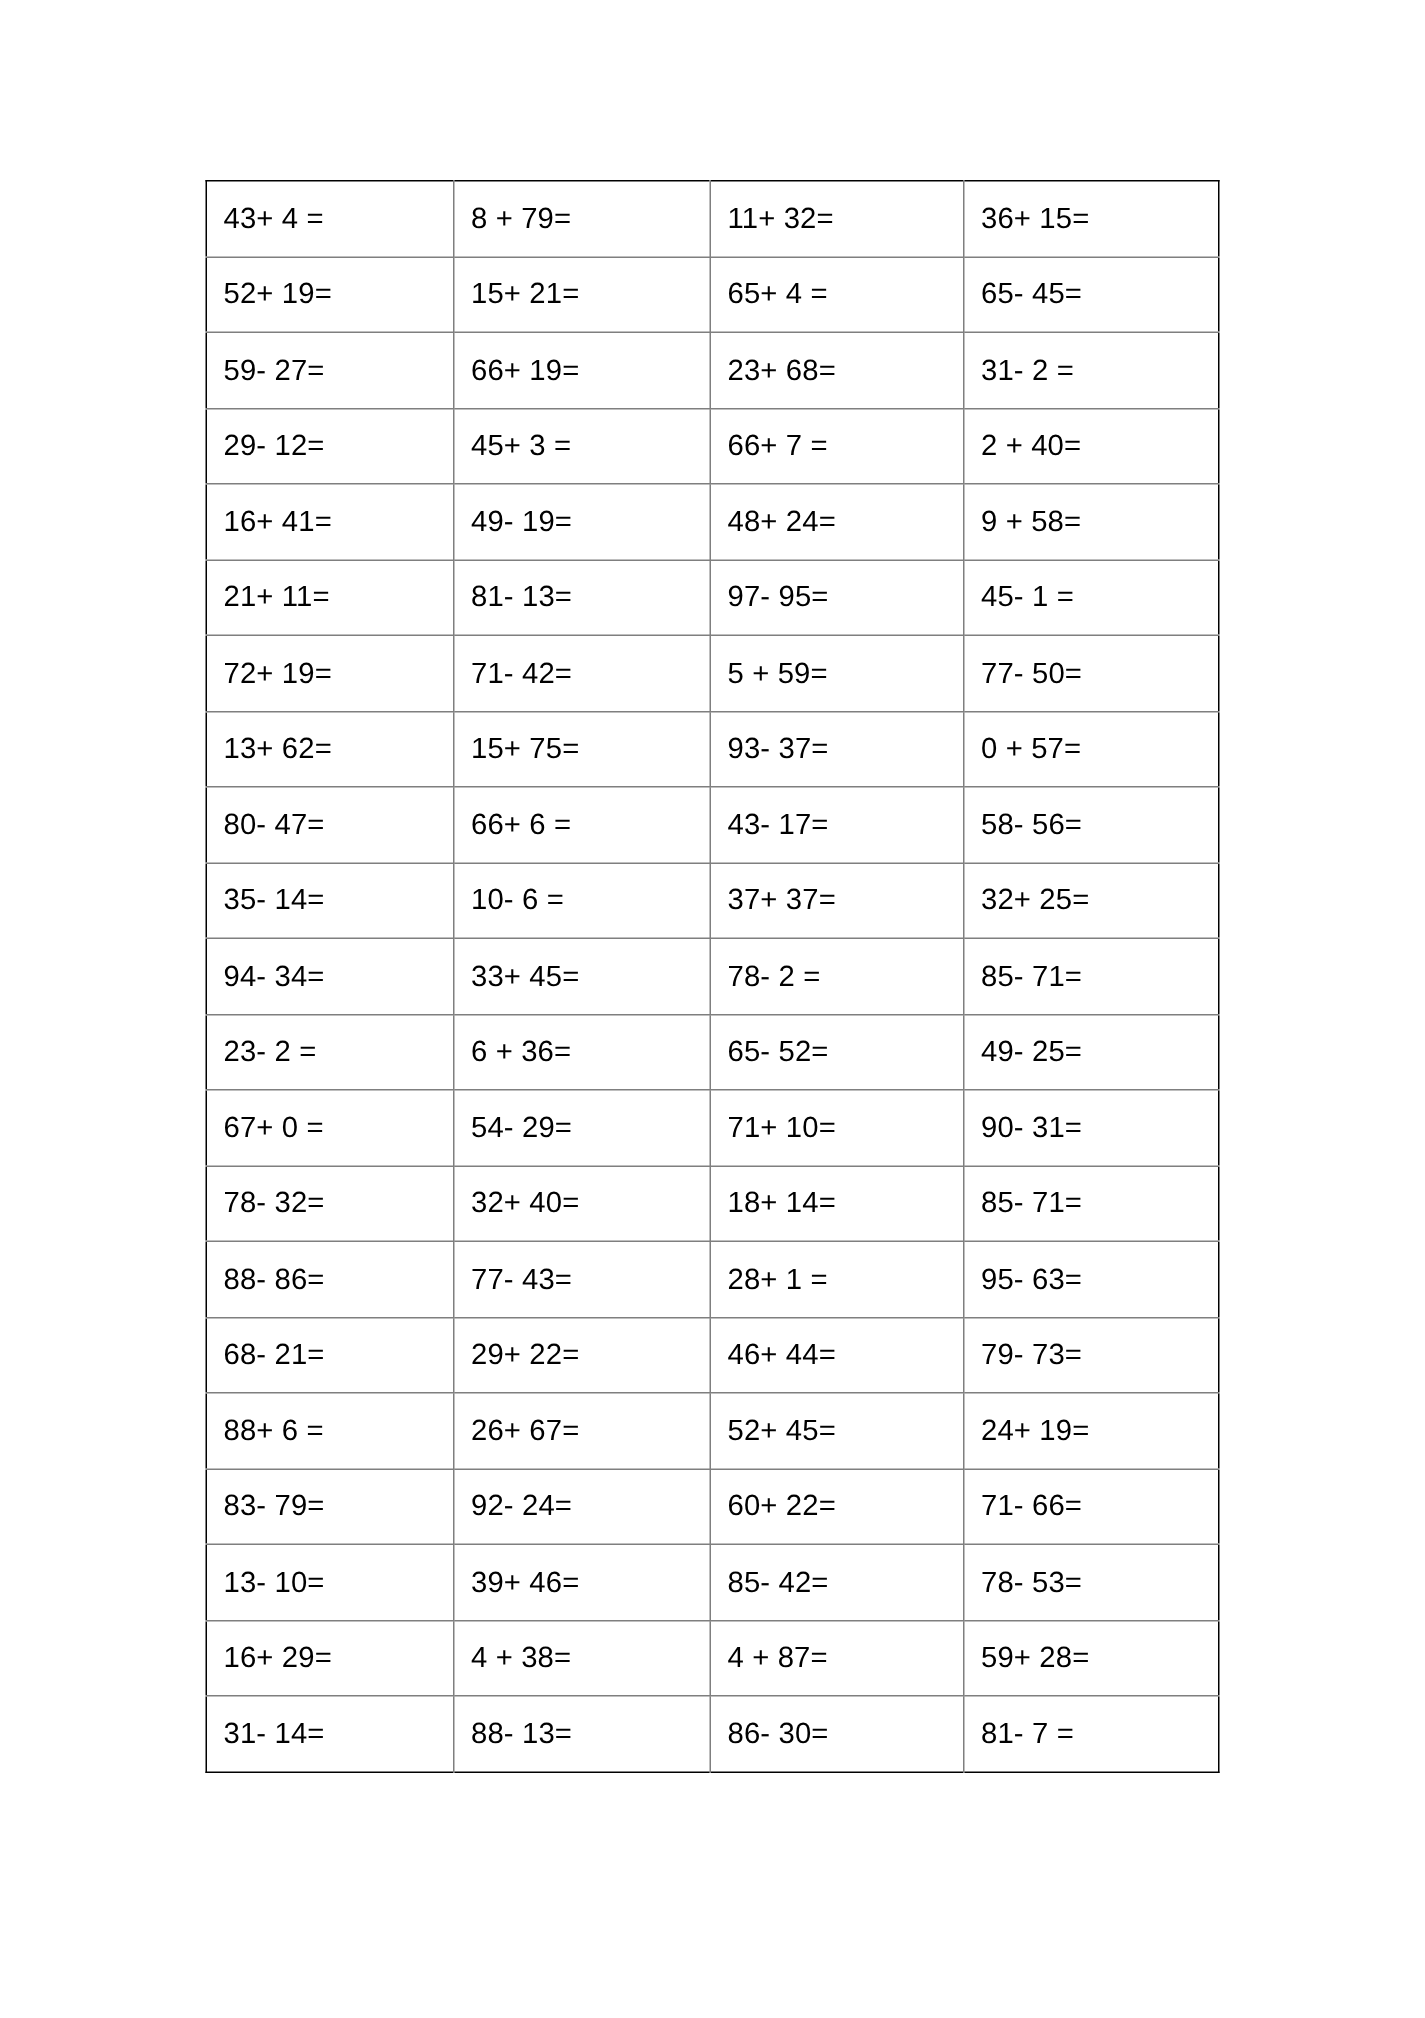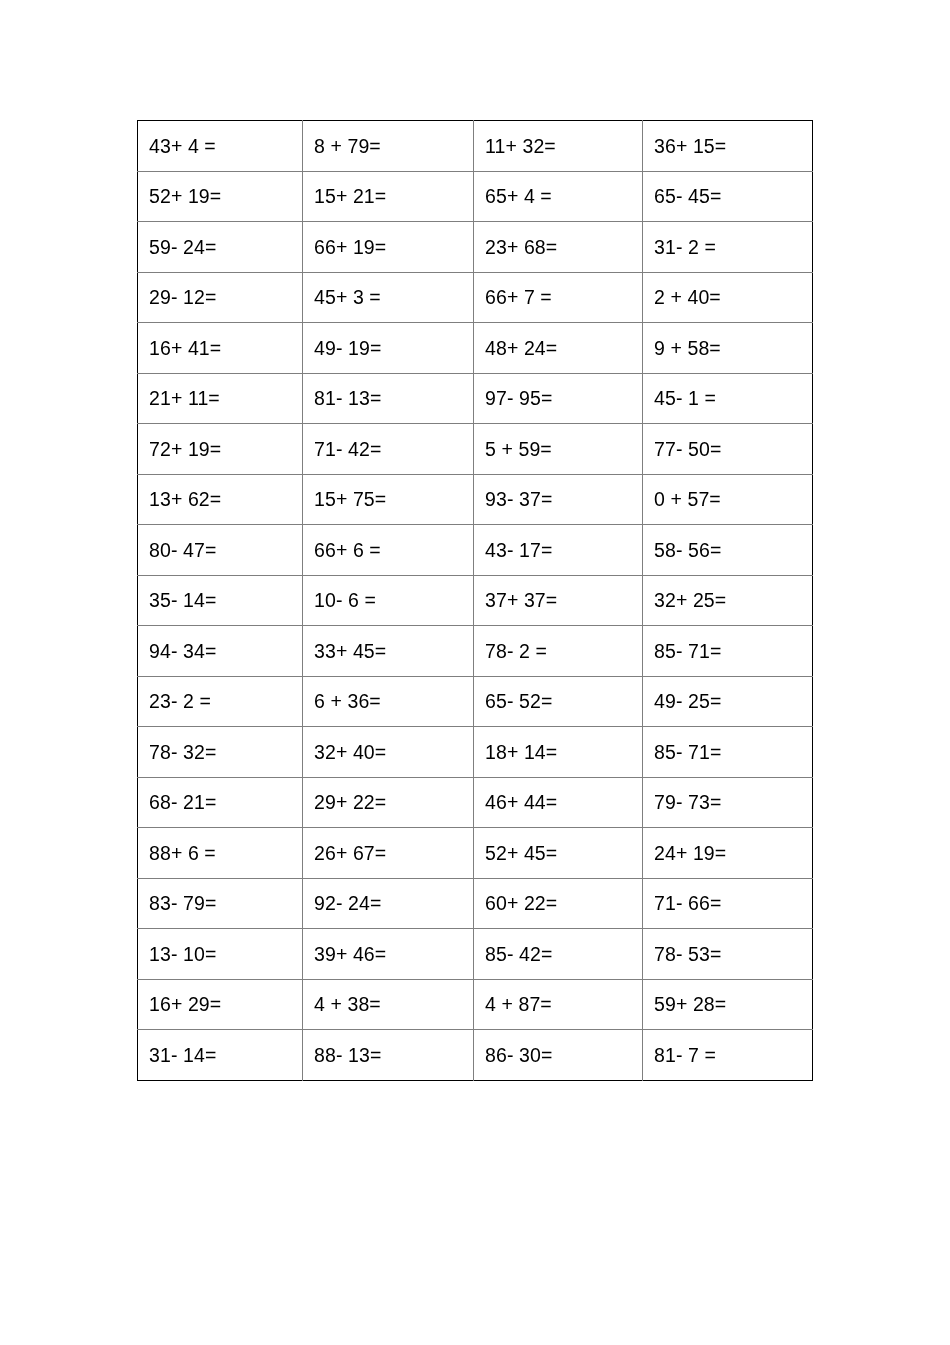--- a/index.html
+++ b/index.html
@@ -77,21 +77,21 @@
           <td>11+ 32=</td>
           <td>36+ 15=</td>
         </tr>
         <tr>
           <td>52+ 19=</td>
           <td>15+ 21=</td>
           <td>65+ 4 =</td>
           <td>65- 45=</td>
         </tr>
         <tr>
-          <td>59- 24=</td>
+          <td>59- 27=</td>
           <td>66+ 19=</td>
           <td>23+ 68=</td>
           <td>31- 2 =</td>
         </tr>
         <tr>
           <td>29- 12=</td>
           <td>45+ 3 =</td>
           <td>66+ 7 =</td>
           <td>2 + 40=</td>
         </tr>
@@ -137,24 +137,36 @@
           <td>78- 2 =</td>
           <td>85- 71=</td>
         </tr>
         <tr>
           <td>23- 2 =</td>
           <td>6 + 36=</td>
           <td>65- 52=</td>
           <td>49- 25=</td>
         </tr>
         <tr>
+          <td>67+ 0 =</td>
+          <td>54- 29=</td>
+          <td>71+ 10=</td>
+          <td>90- 31=</td>
+        </tr>
+        <tr>
           <td>78- 32=</td>
           <td>32+ 40=</td>
           <td>18+ 14=</td>
           <td>85- 71=</td>
+        </tr>
+        <tr>
+          <td>88- 86=</td>
+          <td>77- 43=</td>
+          <td>28+ 1 =</td>
+          <td>95- 63=</td>
         </tr>
         <tr>
           <td>68- 21=</td>
           <td>29+ 22=</td>
           <td>46+ 44=</td>
           <td>79- 73=</td>
         </tr>
         <tr>
           <td>88+ 6 =</td>
           <td>26+ 67=</td>

